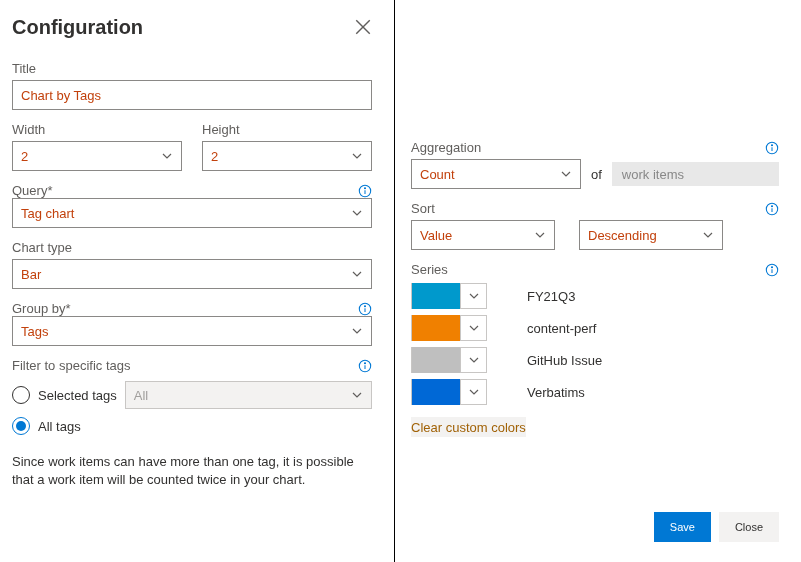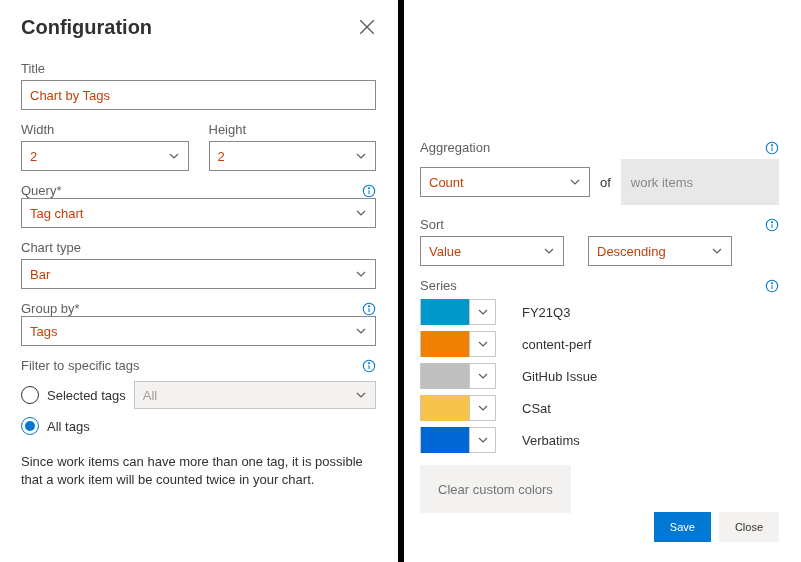--- a/index.html
+++ b/index.html
@@ -14,23 +14,22 @@
     overflow: hidden;
   }
   .panel {
     display: flex;
     width: 801px;
     height: 562px;
   }
   .left {
     width: 395px;
     padding: 16px 22px 0 12px;
-    border-right: 6px solid #000000;
+    border-right: 1px solid #000000;
     position: relative;
-    margin-left: 9px;
   }
   .right {
     flex: 1;
     padding: 140px 22px 0 16px;
     position: relative;
   }
   .title {
     font-size: 20px;
     font-weight: 600;
     margin: 0 0 22px 0;
@@ -137,37 +136,38 @@
   .agg-row {
     display: flex;
     align-items: center;
     gap: 10px;
     margin-top: 4px;
   }
   .agg-row .select { width: 170px; }
   .of-text { color: #323130; }
   .disabled-box {
     flex: 1;
-    height: 46px;
+    height: 24px;
     background: #e8e8e8;
     border: none;
     color: #888;
     display: flex;
     align-items: center;
     padding: 0 10px;
   }
   .sort-row {
     display: flex;
     gap: 24px;
     margin-top: 4px;
   }
   .sort-row .select { width: 144px; }
   .series-row {
     display: flex;
     align-items: center;
+    gap: 14px;
     margin-top: 6px;
   }
   .color-picker {
     display: flex;
     align-items: center;
     border: 1px solid #c8c6c4;
     height: 26px;
     cursor: pointer;
   }
   .swatch {
@@ -182,25 +182,25 @@
     justify-content: center;
     border-left: 1px solid #c8c6c4;
   }
   .series-label {
     font-size: 13px;
     color: #323130;
     margin-left: 26px;
   }
   .clear-btn {
     margin-top: 12px;
-    height: 48px;
-    padding: 0 18px;
+    height: 20px;
+    padding: 0 0;
     background: #f3f2f1;
     border: none;
-    color: #737373;
+    color: #a16207;
     font-size: 13px;
     cursor: pointer;
     font-family: inherit;
   }
   .footer {
     position: absolute;
     bottom: 20px;
     right: 22px;
     display: flex;
     gap: 8px;
@@ -434,31 +434,20 @@
             <div class="picker-chev">
               <svg viewBox="0 0 12 12" width="12" height="12" fill="none" stroke="#605e5c" stroke-width="1.2">
                 <polyline points="2,4 6,8 10,4"></polyline>
               </svg>
             </div>
           </div>
           <span class="series-label">GitHub Issue</span>
         </div>
         <div class="series-row">
           <div class="color-picker">
-            <div class="swatch" style="background:#f7c34a"></div>
-            <div class="picker-chev">
-              <svg viewBox="0 0 12 12" width="12" height="12" fill="none" stroke="#605e5c" stroke-width="1.2">
-                <polyline points="2,4 6,8 10,4"></polyline>
-              </svg>
-            </div>
-          </div>
-          <span class="series-label">CSat</span>
-        </div>
-        <div class="series-row">
-          <div class="color-picker">
             <div class="swatch" style="background:#0068d6"></div>
             <div class="picker-chev">
               <svg viewBox="0 0 12 12" width="12" height="12" fill="none" stroke="#605e5c" stroke-width="1.2">
                 <polyline points="2,4 6,8 10,4"></polyline>
               </svg>
             </div>
           </div>
           <span class="series-label">Verbatims</span>
         </div>
       </div>

